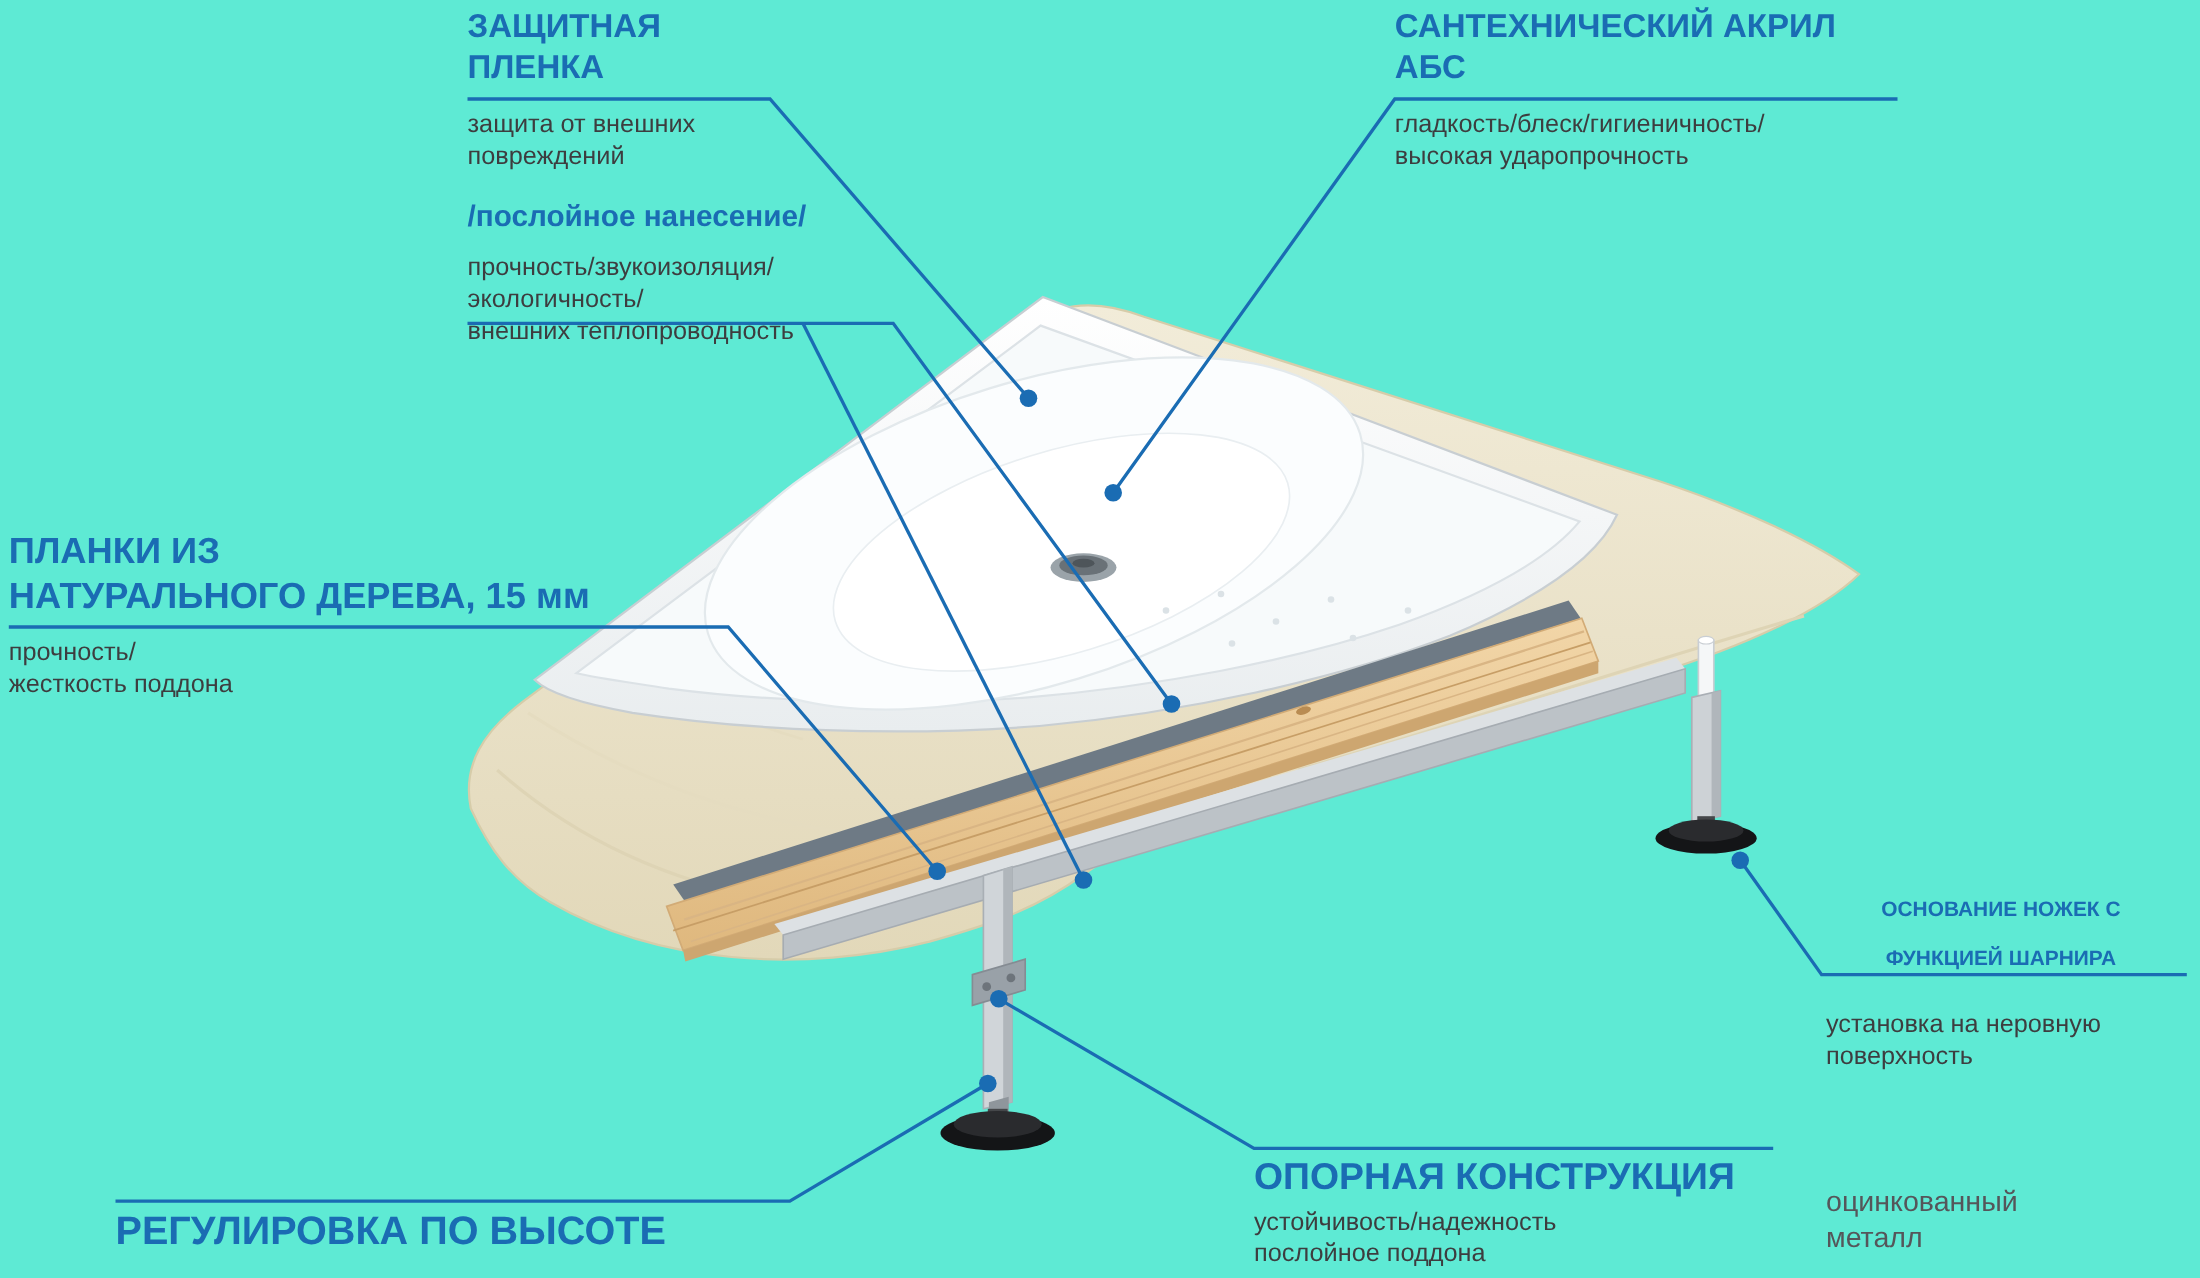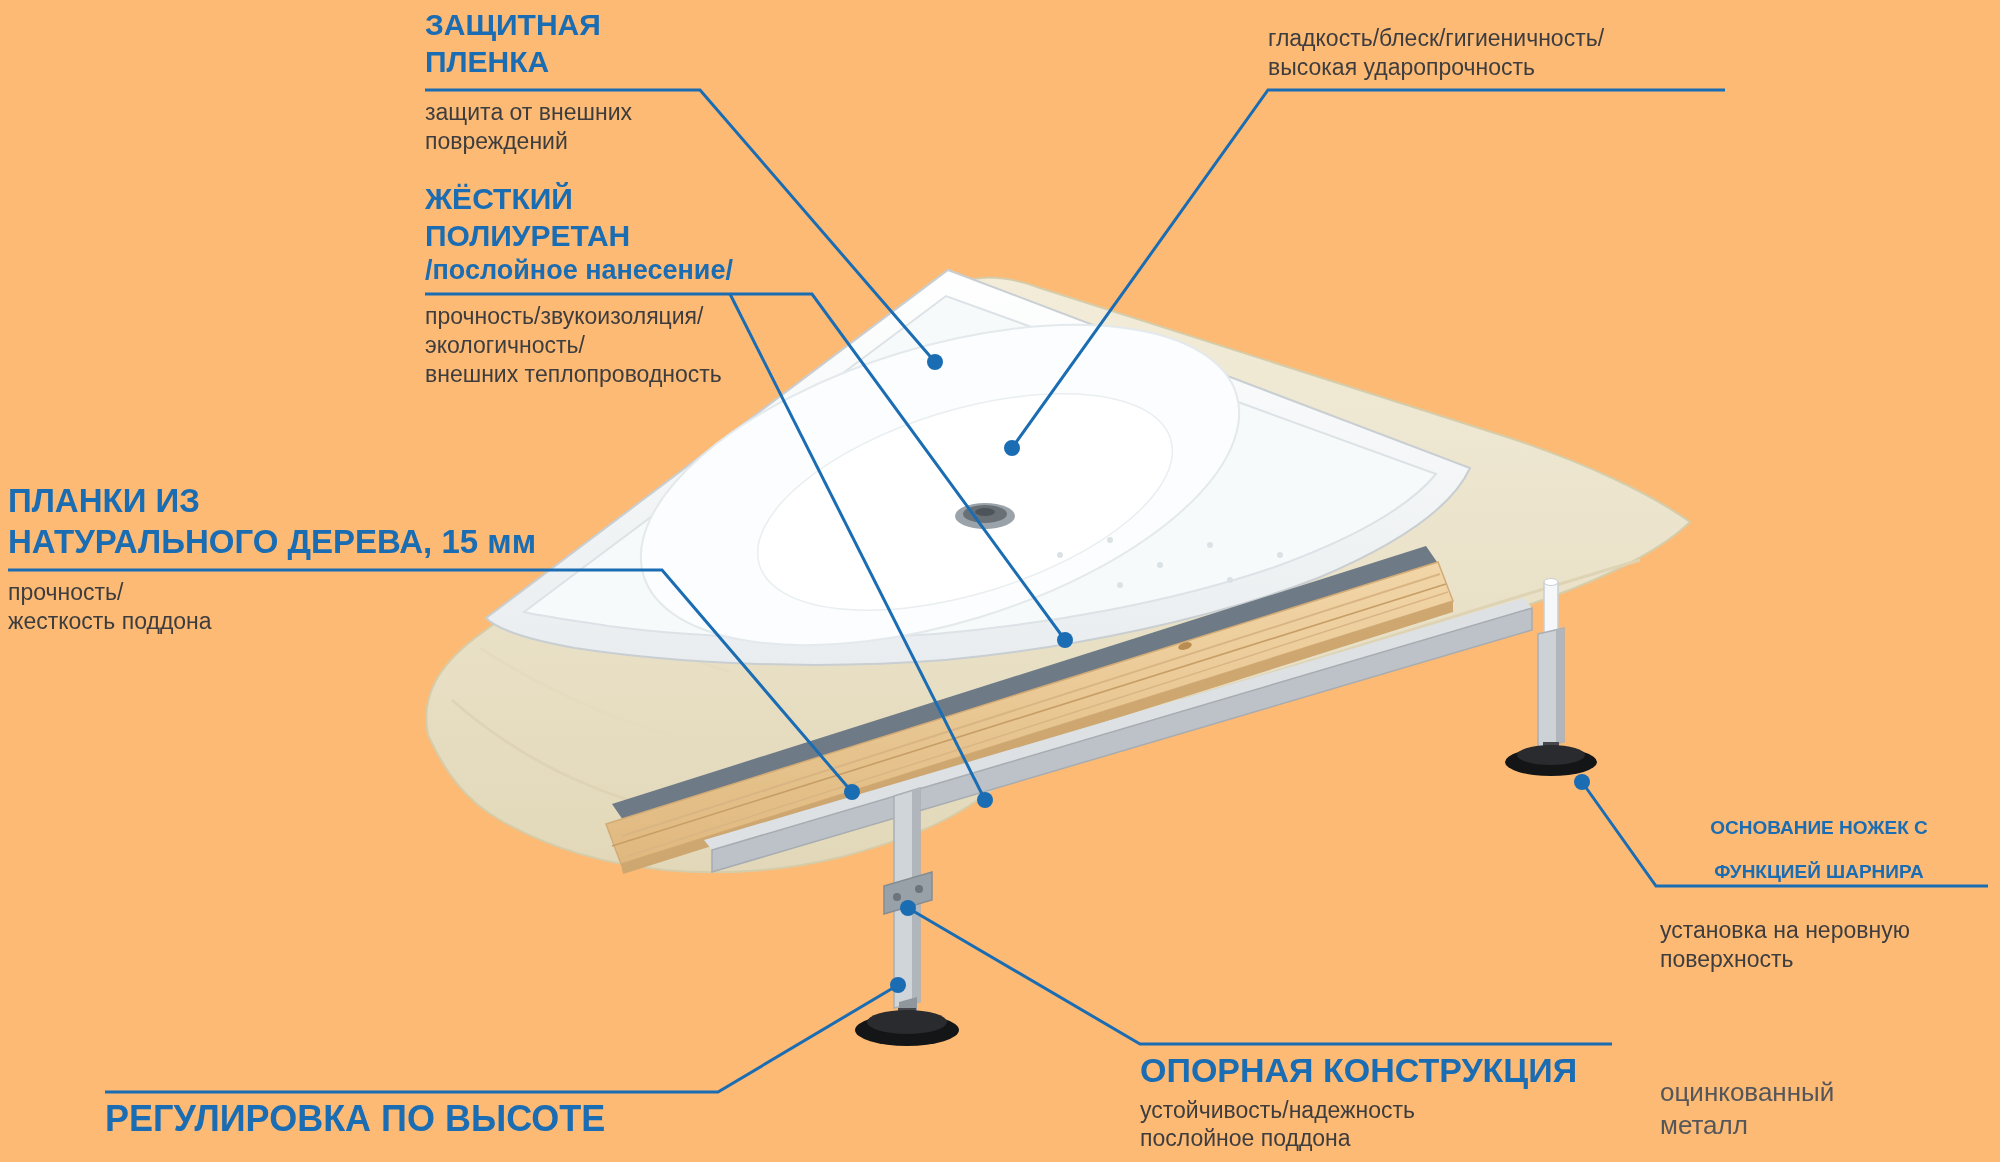--- a/index.html
+++ b/index.html
@@ -1,20 +1,20 @@
 <!DOCTYPE html>
 <html><head>
 <meta charset="utf-8">
 <style>
   html, body { margin: 0; padding: 0; background: #ffffff; }
   .stage {
     position: relative;
     width: 2000px;
     height: 1162px;
-    background: #fdba74;
+    background: #5eead4;
     overflow: hidden;
     font-family: "Liberation Sans", sans-serif;
   }
   .art { position: absolute; left: 0; top: 0; width: 2000px; height: 1162px; }
 
   .label { position: absolute; }
   .label h2 {
     margin: 0;
     color: #1a6cb3;
     font-weight: bold;
@@ -201,27 +201,27 @@
   </svg>
 
   <div class="label l-film">
     <h2>ЗАЩИТНАЯ
 ПЛЕНКА</h2>
     <p>защита от внешних
 повреждений</p>
   </div>
 
   <div class="label l-acrylic">
+    <h2>САНТЕХНИЧЕСКИЙ АКРИЛ
+АБС</h2>
     <p>гладкость/блеск/гигиеничность/
 высокая ударопрочность</p>
   </div>
 
   <div class="label l-poly">
-    <h2>ЖЁСТКИЙ
-ПОЛИУРЕТАН</h2>
     <div class="subtitle">/послойное нанесение/</div>
     <p>прочность/звукоизоляция/
 экологичность/
 внешних теплопроводность</p>
   </div>
 
   <div class="label l-wood">
     <h2>ПЛАНКИ ИЗ
 НАТУРАЛЬНОГО ДЕРЕВА, 15 мм</h2>
     <p>прочность/

